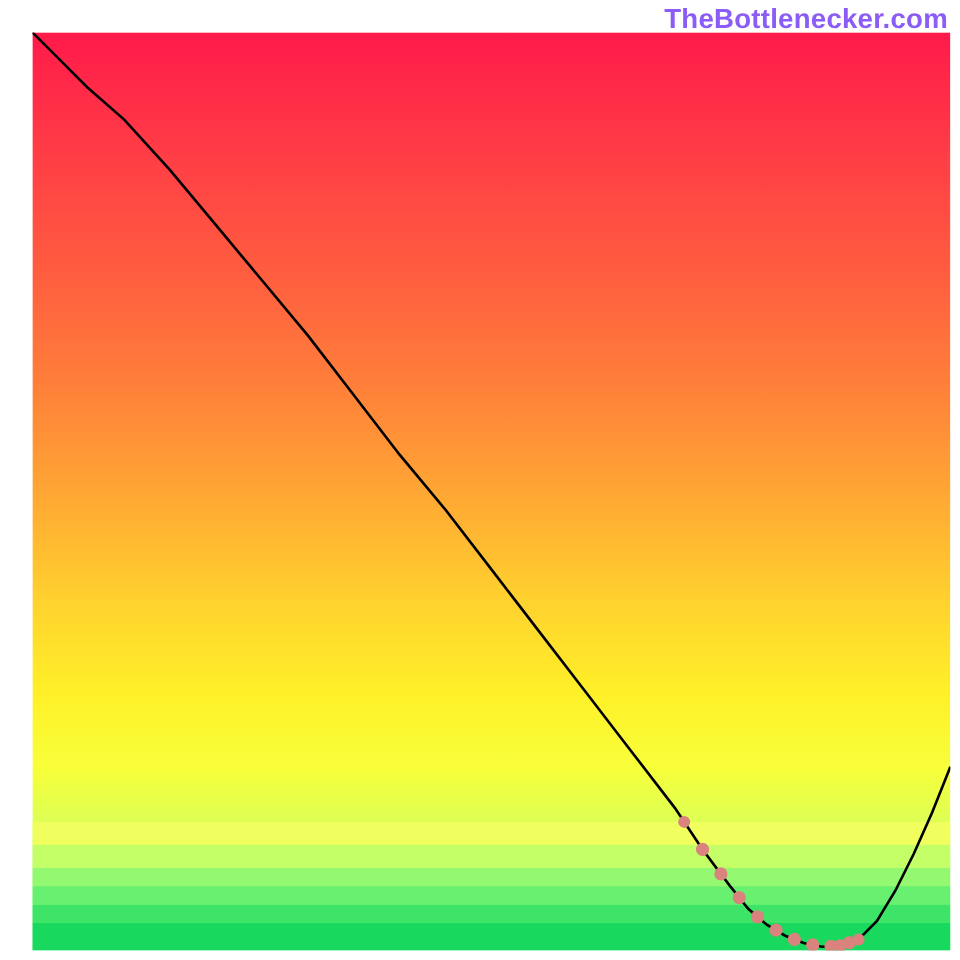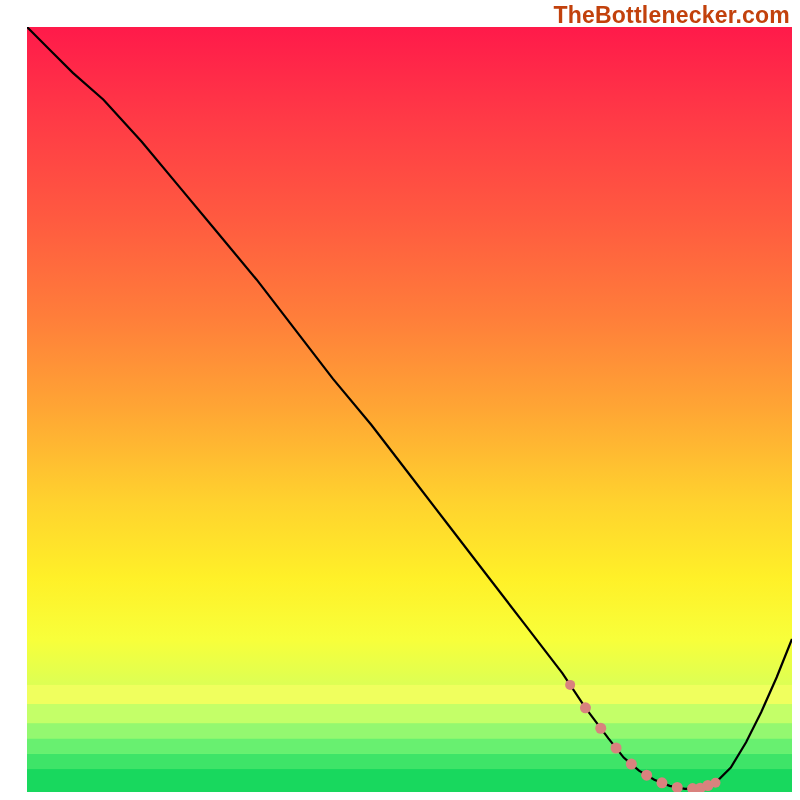--- a/index.html
+++ b/index.html
@@ -15,21 +15,21 @@
     position: relative;
     width: 800px;
     height: 800px;
   }
   .watermark {
     position: absolute;
     top: 2px;
     right: 10px;
     font-size: 23px;
     font-weight: 600;
-    color: #c2410c;
+    color: #8b5cf6;
     letter-spacing: 0.2px;
     z-index: 10;
   }
   svg.chart {
     position: absolute;
     top: 0;
     left: 0;
     width: 800px;
     height: 800px;
   }

